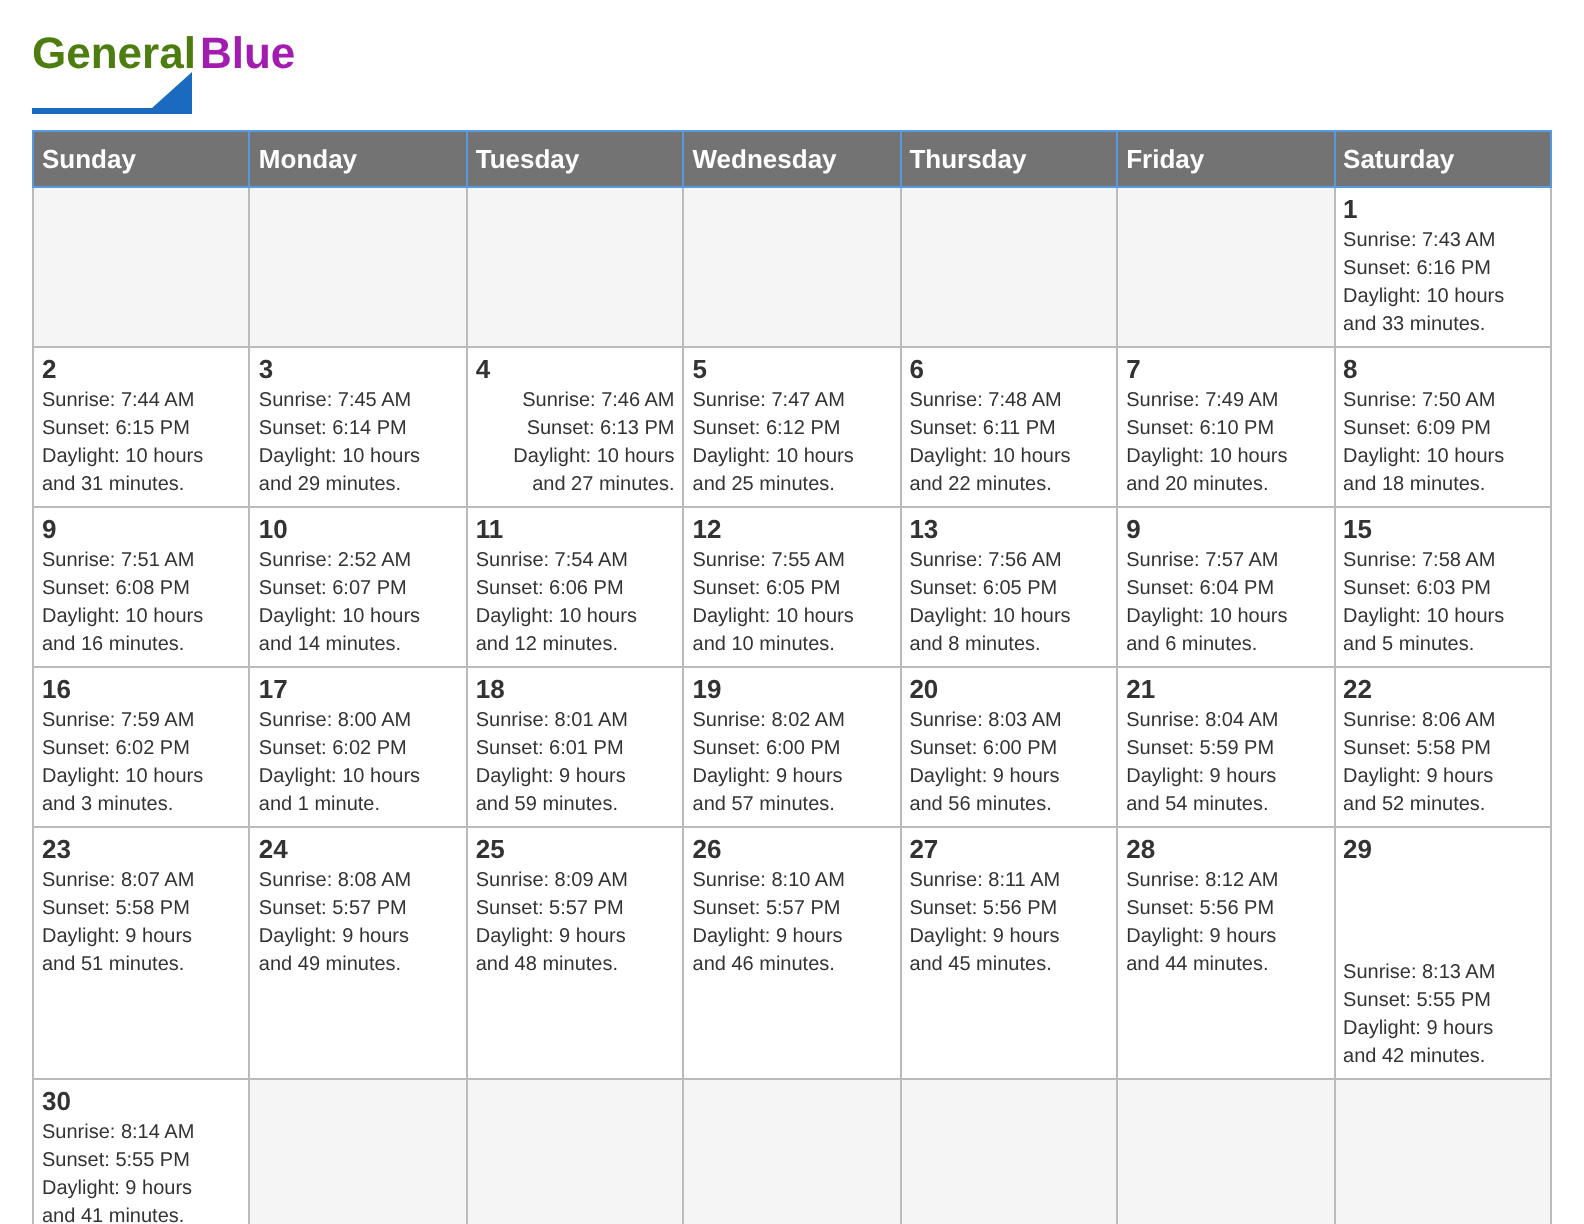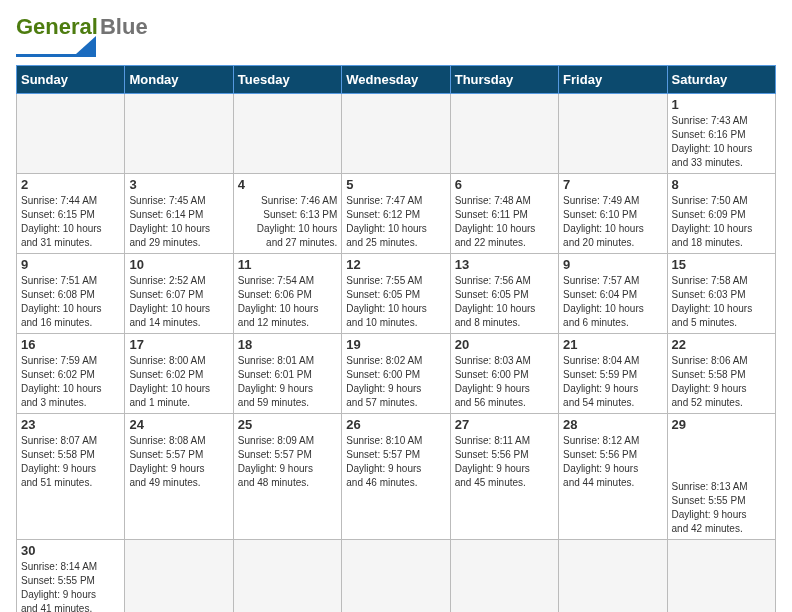--- a/index.html
+++ b/index.html
@@ -38,21 +38,21 @@
     .location-title {
       font-size: 15px;
       color: #555;
     }
     .calendar {
       width: 100%;
       border-collapse: collapse;
       border: 1px solid #bbb;
     }
     .calendar th {
-      background: #0c4a6e;
+      background: #737373;
       color: #fff;
       font-size: 13px;
       font-weight: bold;
       padding: 6px 4px;
       text-align: left;
       border: 1px solid #5599e0;
     }
     .calendar td {
       vertical-align: top;
       border: 1px solid #bbb;
@@ -83,21 +83,21 @@
       height: 70px;
     }
   </style>
 </head>
 <body>
 
 <div class="header-section">
   <div class="logo">
     <div style="display:flex; align-items:flex-end; gap:0;">
       <span class="logo-text">General</span>
-      <span class="logo-text" style="color:#737373; margin-left:2px;">Blue</span>
+      <span class="logo-text" style="color:#a21caf; margin-left:2px;">Blue</span>
     </div>
     <div style="position:relative; height:18px; width:80px; margin-top:1px;">
       <div style="width:80px; height:3px; background:#1a6bbf; position:absolute; bottom:0;"></div>
       <div style="position:absolute; right:0; bottom:3px; width:0; height:0; border-left:20px solid transparent; border-right:0px solid transparent; border-bottom:18px solid #1a6bbf;"></div>
     </div>
   </div>
   <div class="title-section">
     <div class="month-title"></div>
     <div class="location-title"></div>
   </div>

